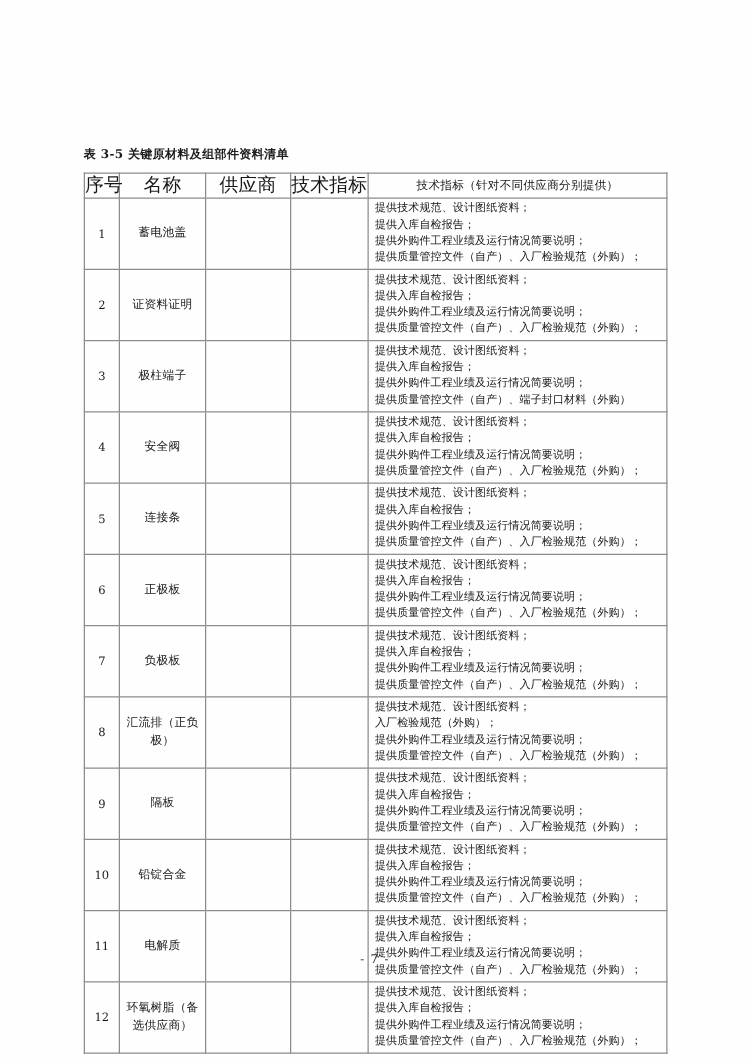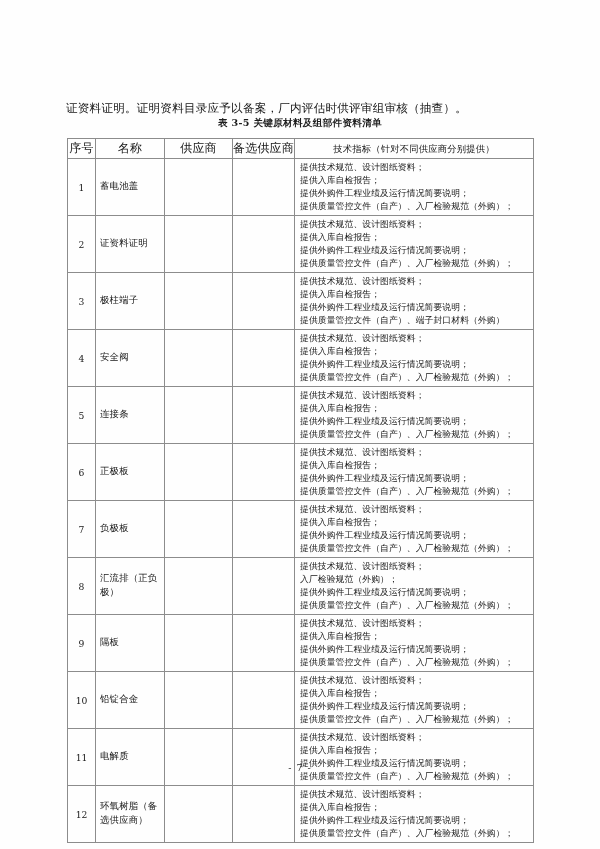--- a/index.html
+++ b/index.html
@@ -31,21 +31,20 @@
     line-height: 20px;
     letter-spacing: 0.2px;
     color: #171717;
     white-space: nowrap;
   }
   .table-caption {
     position: absolute;
     left: 67px;
     top: 117px;
     width: 466px;
-    text-align: center;
     font-size: 9.6px;
     font-weight: bold;
     letter-spacing: 0.3px;
     color: #1d1d1d;
   }
   table.spec-table {
     position: absolute;
     left: 67px;
     top: 138px;
     width: 466px;
@@ -62,40 +61,39 @@
   }
   col.c-no    { width: 28px; }
   col.c-name  { width: 69px; }
   col.c-sup   { width: 68px; }
   col.c-alt   { width: 62px; }
   col.c-tech  { width: 239px; }
 
   thead th {
     height: 19px;
     text-align: center;
-    font-size: 12px;
+    font-size: 15px;
     letter-spacing: 0.2px;
     line-height: 19px;
     white-space: nowrap;
   }
   thead th.tech-head {
     font-size: 9.3px;
     text-align: center;
   }
   tbody td.cell-no {
     text-align: center;
     font-size: 9.2px;
   }
   tbody td.cell-name {
-    text-align: left;
+    text-align: center;
     font-size: 9.4px;
     line-height: 14px;
     padding: 0 4px;
     letter-spacing: 0.2px;
-    font-family: Liberation Mono, monospace;
   }
   tbody td.cell-supplier,
   tbody td.cell-alt {
     text-align: center;
     font-size: 9.4px;
   }
   tbody td.cell-tech {
     vertical-align: top;
     padding: 2px 16px 2px 5px;
     font-size: 8.8px;
@@ -113,38 +111,37 @@
     font-size: 9.5px;
     letter-spacing: 1px;
     color: #2a2a2a;
   }
 </style>
 </head>
 <body>
 
 <div class="page">
 
-  <p class="intro-paragraph">证资料证明。证明资料目录应予以备案，厂内评估时供评审组审核（抽查）。</p>
 
   <div class="table-caption">表 3-5 关键原材料及组部件资料清单</div>
 
   <table class="spec-table">
     <colgroup>
       <col class="c-no">
         <col class="c-name">
         <col class="c-sup">
         <col class="c-alt">
         <col class="c-tech">
     </colgroup>
     <thead>
       <tr>
         <th>序号</th>
         <th>名称</th>
         <th>供应商</th>
-        <th>备选供应商</th>
+        <th>技术指标</th>
         <th class="tech-head">技术指标（针对不同供应商分别提供）</th>
       </tr>
     </thead>
     <tbody id="table-body">
         <tr>
           <td class="cell-no">1</td>
           <td class="cell-name">蓄电池盖</td>
           <td class="cell-supplier"></td>
           <td class="cell-alt"></td>
           <td class="cell-tech">

